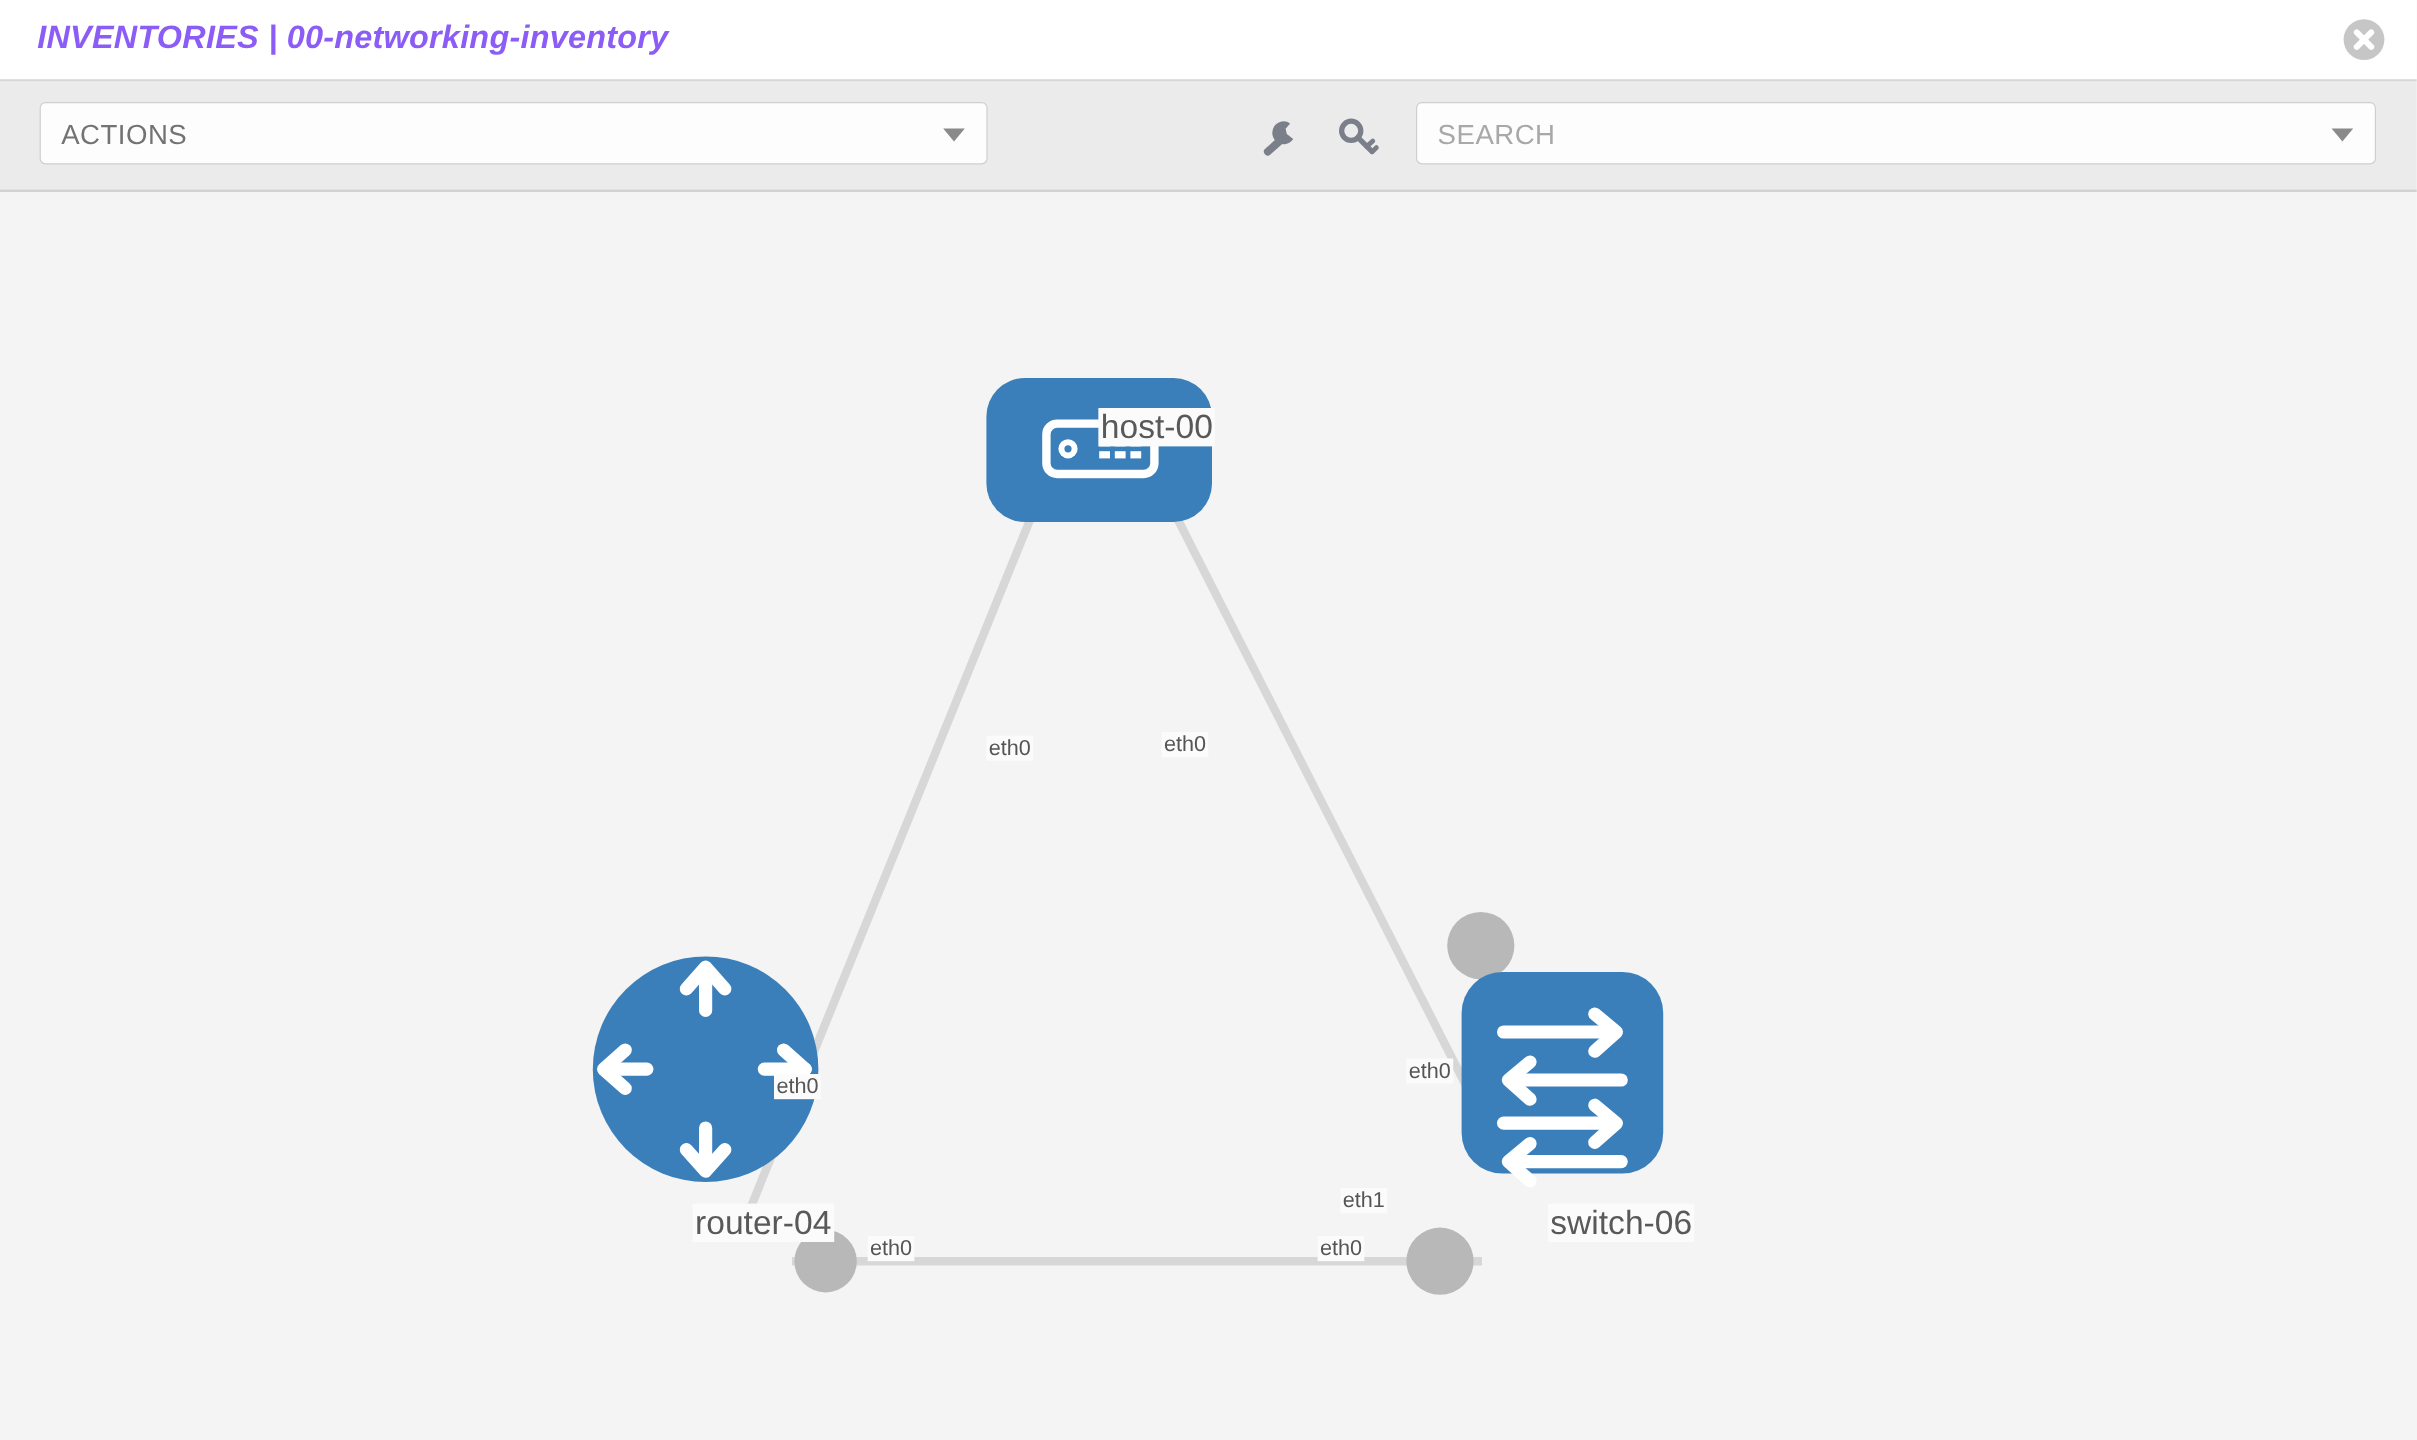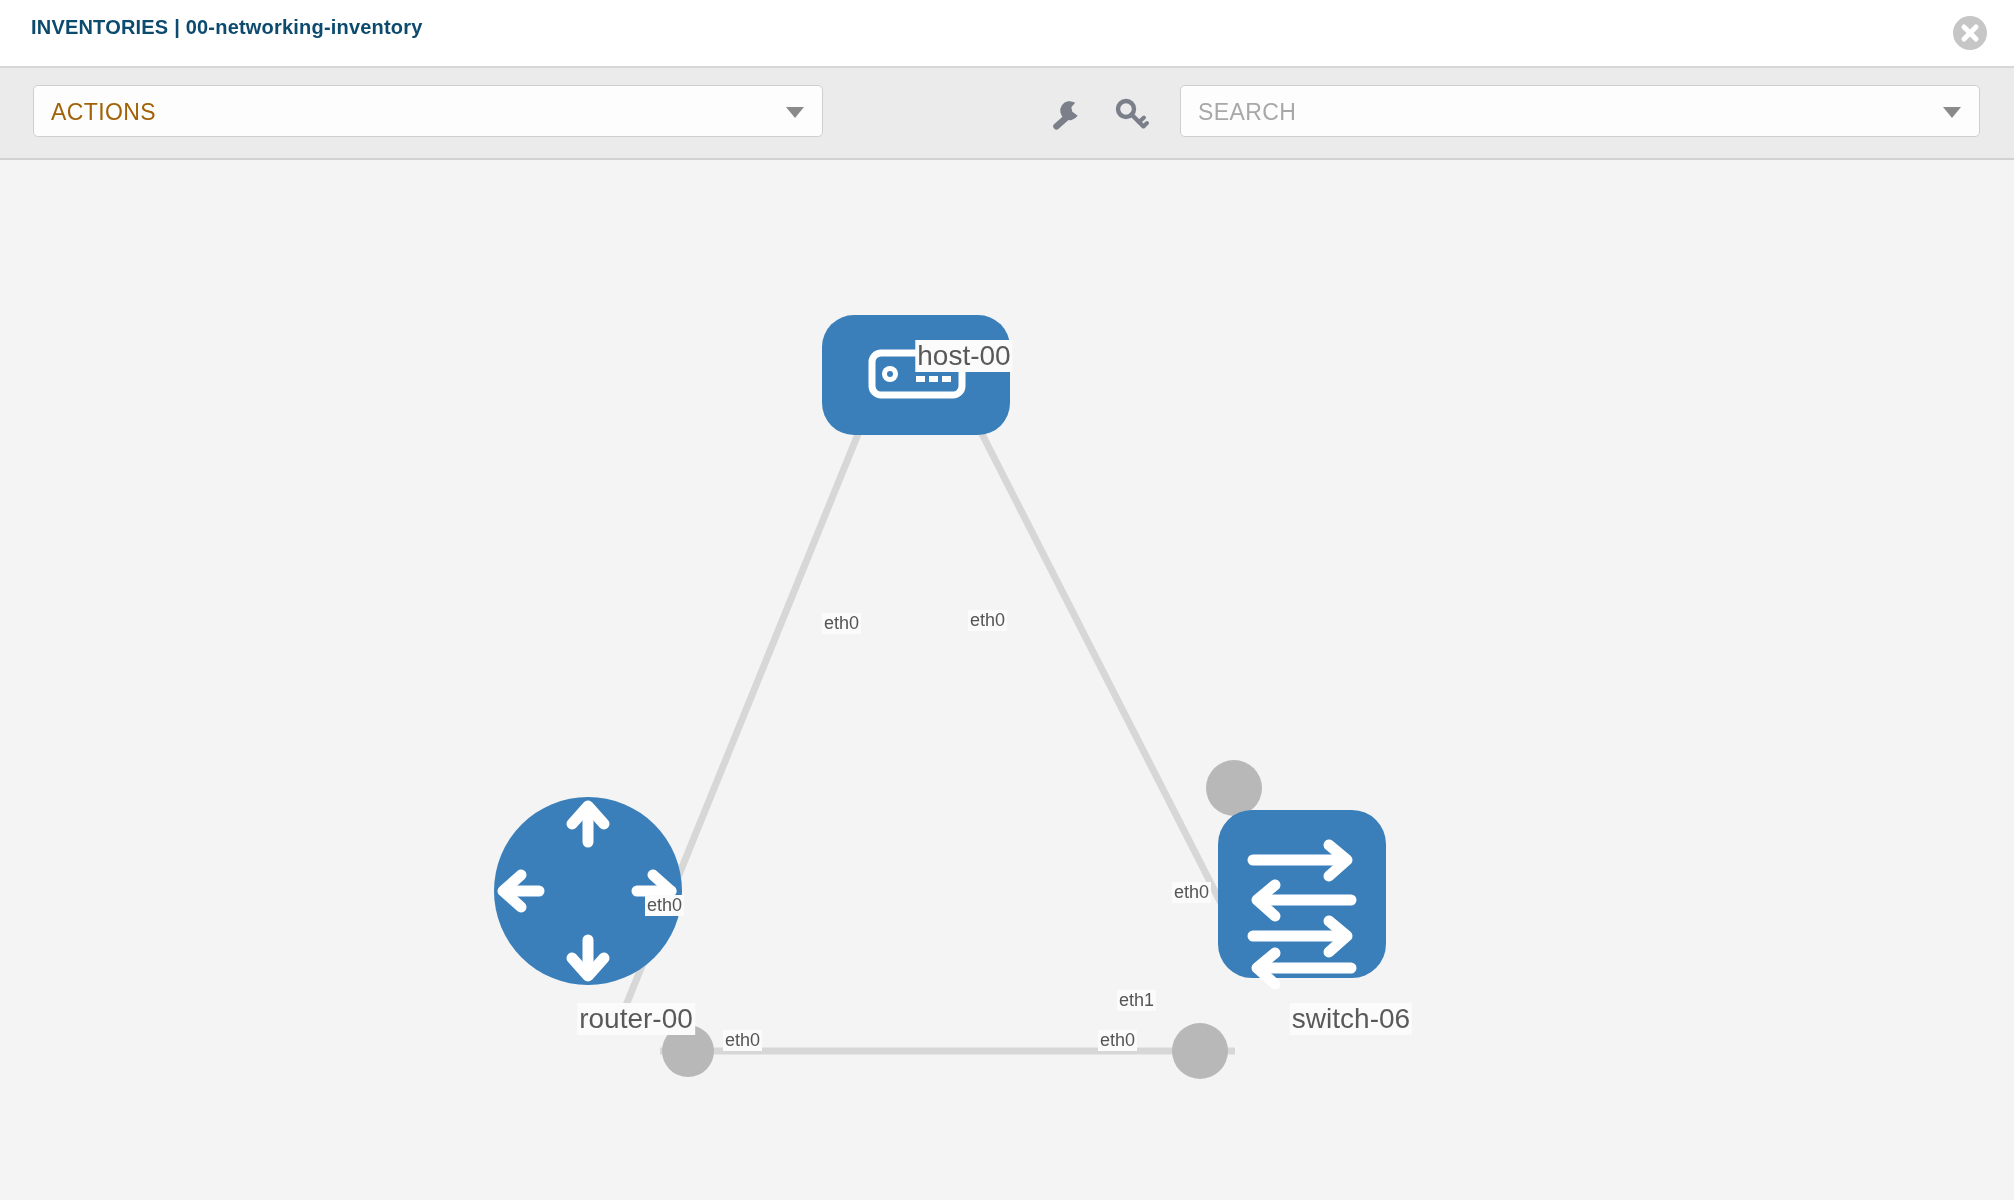--- a/index.html
+++ b/index.html
@@ -26,25 +26,26 @@
     width: 2014px;
     height: 68px;
     background: #ffffff;
     border-bottom: 2px solid #d7d7d7;
     box-sizing: border-box;
   }
   .title-text {
     position: absolute;
     left: 31px;
     top: 16px;
-    font-size: 20px;
+    font-size: 27px;
     font-weight: bold;
-    color: #0c4a6e;
+    color: #8b5cf6;
     letter-spacing: 0.2px;
     white-space: nowrap;
+    font-style: italic;
   }
   .close-btn {
     position: absolute;
     right: 27px;
     top: 16px;
     width: 34px;
     height: 34px;
     border-radius: 50%;
     background: #c6c6c6;
     cursor: pointer;
@@ -71,21 +72,21 @@
     border: 1px solid #cfcfcf;
     border-radius: 5px;
     box-sizing: border-box;
     cursor: pointer;
   }
   .actions-label {
     position: absolute;
     left: 17px;
     top: 13px;
     font-size: 23px;
-    color: #a16207;
+    color: #737373;
     letter-spacing: 0.4px;
   }
   .caret {
     position: absolute;
     right: 18px;
     top: 21px;
     width: 0; height: 0;
     border-left: 9px solid transparent;
     border-right: 9px solid transparent;
     border-top: 11px solid #8a8a8a;
@@ -252,21 +253,21 @@
           <path d="M1275 725 L1257 740 L1275 756"></path>
           <path d="M1253 776 L1345 776"></path>
           <path d="M1329 761 L1347 776 L1329 792"></path>
           <path d="M1351 808 L1259 808"></path>
           <path d="M1275 793 L1257 808 L1275 824"></path>
         </g>
       </g>
     </svg>
 
     <div class="node-label" style="left:916px; top:180px;">host-00</div>
-    <div class="node-label" style="left:588px; top:843px;">router-00</div>
+    <div class="node-label" style="left:588px; top:843px;">router-04</div>
     <div class="node-label" style="left:1303px; top:843px;">switch-06</div>
 
     <div class="iface-label" style="left:822px; top:453px;">eth0</div>
     <div class="iface-label" style="left:968px; top:450px;">eth0</div>
     <div class="iface-label" style="left:645px; top:735px;">eth0</div>
     <div class="iface-label" style="left:1172px; top:722px;">eth0</div>
     <div class="iface-label" style="left:723px; top:870px;">eth0</div>
     <div class="iface-label" style="left:1098px; top:870px;">eth0</div>
     <div class="iface-label" style="left:1117px; top:830px;">eth1</div>
 

